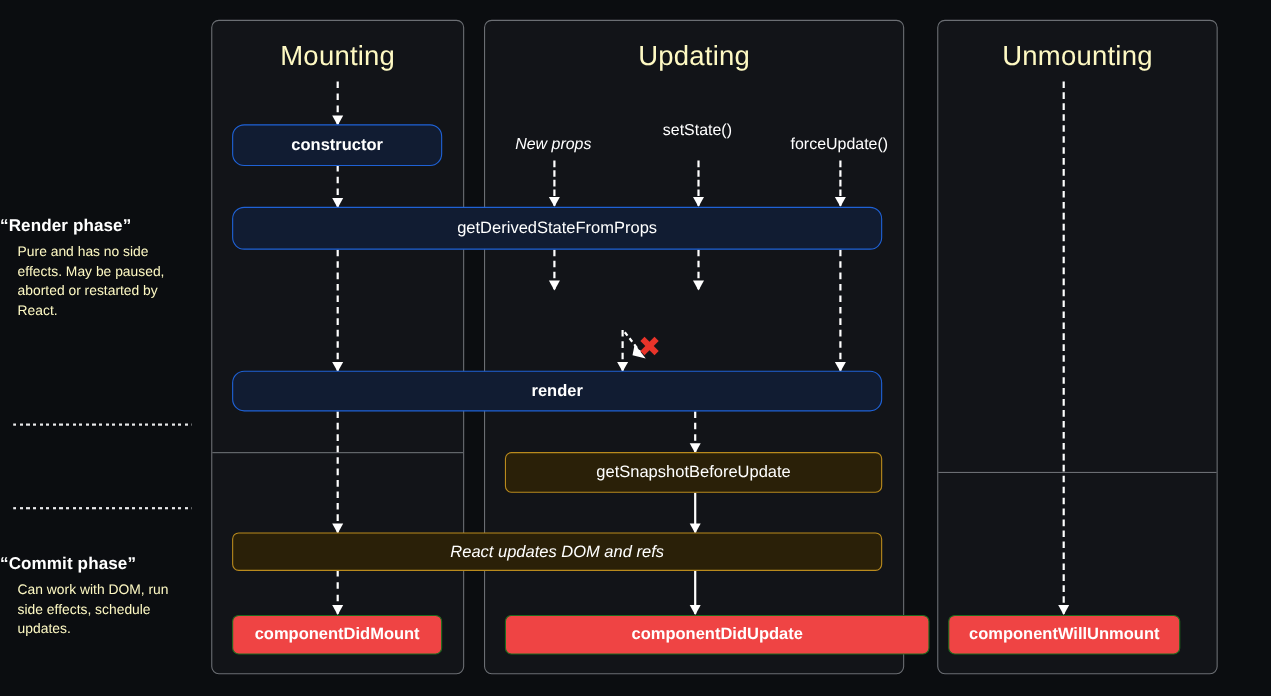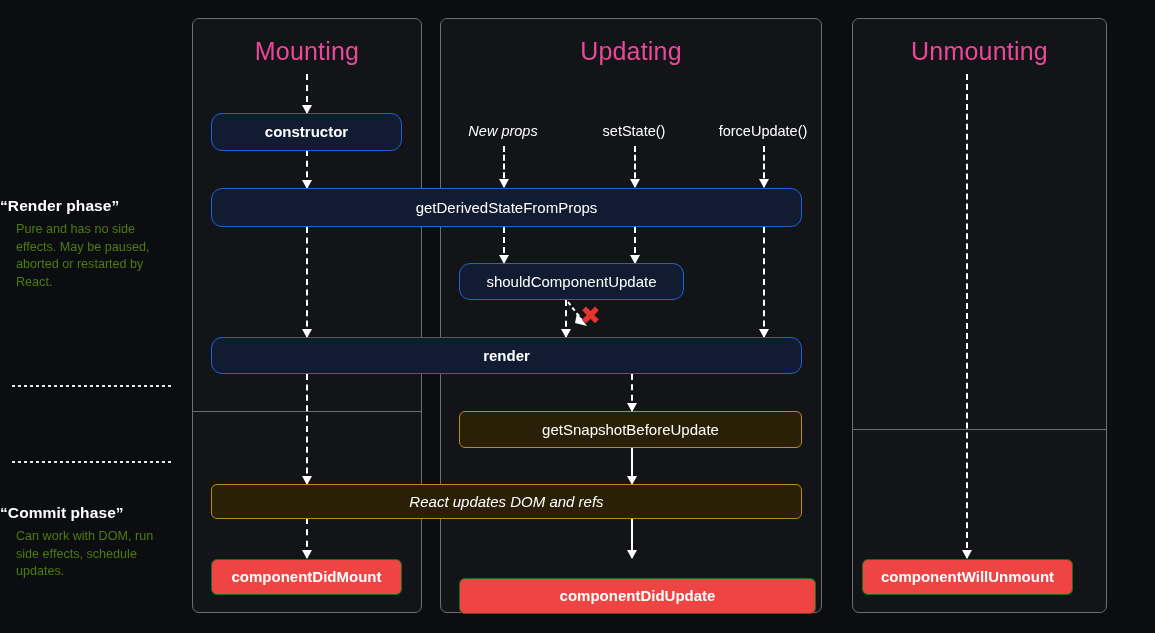--- a/index.html
+++ b/index.html
@@ -11,41 +11,41 @@
   }
   #stage { position: relative; width: 1155px; height: 633px; }
 
   
   .legend-block { position: absolute; left: 0; width: 186px; text-align: left; }
   .legend-title {
     color: #ffffff; font-size: 15.5px; font-weight: 700;
     letter-spacing: .1px; line-height: 20px;
   }
   .legend-body {
-    color: #4d7c0f; font-size: 12.6px; font-weight: 400;
+    color: #fef9c3; font-size: 12.6px; font-weight: 400;
     line-height: 17.5px; margin-top: 5px; padding: 0 16px;
   }
   .dotline {
     position: absolute; left: 12px; width: 162px; height: 2px;
     background-image: repeating-linear-gradient(to right,
        #e8e8ea 0px, #e8e8ea 3px, rgba(0,0,0,0) 3px, rgba(0,0,0,0) 6px);
   }
 
   
   .column {
     position: absolute; top: 18px; height: 595px;
     background: #121418; border: 1px solid #6b6e73; border-radius: 7px;
   }
   #col-mounting   { left: 192px; width: 230px; }
   #col-updating   { left: 440px; width: 382px; }
   #col-unmounting { left: 840px; width: 255px; margin-left: 12px; }
 
   .col-title {
     position: absolute; top: 18px; left: 0; width: 100%;
-    text-align: center; color: #ec4899;
+    text-align: center; color: #fef9c3;
     font-size: 25px; font-weight: 400; letter-spacing: .2px;
   }
 
   
   .col-divider {
     position: absolute; left: 0; width: 100%; height: 1px; background: #6b6e73;
   }
 
   
   .node {
@@ -197,34 +197,33 @@
     <div class="stem"></div>
       <div class="head"></div>
   </div>
 
   <div class="conn" style="left:966px; top:74px; height:484px;">
     <div class="stem"></div>
       <div class="head"></div>
   </div>
 
   <div class="trigger ital" style="left:443px; top:123px; width:120px;">New props</div>
-  <div class="trigger" style="left:574px; top:123px; width:120px;">setState()</div>
+  <div class="trigger" style="left:574px; top:111px; width:120px;">setState()</div>
   <div class="trigger" style="left:697px; top:123px; width:132px;">forceUpdate()</div>
 
   <div class="node blue bold" style="left:211px; top:113px; width:191px; height:38px;">constructor</div>
 
   <div class="node blue" style="left:211px; top:188px; width:591px; height:39px;">getDerivedStateFromProps</div>
 
-  <div class="node blue" style="left:459px; top:263px; width:225px; height:37px;">shouldComponentUpdate</div>
 
   <div class="node blue bold" style="left:211px; top:337px; width:591px; height:37px;">render</div>
 
   <div class="node brown" style="left:459px; top:411px; width:343px; height:37px;">getSnapshotBeforeUpdate</div>
 
   <div class="node brown ital" style="left:211px; top:484px; width:591px; height:35px;">React updates DOM and refs</div>
 
   <div class="node green bold" style="left:211px; top:559px; width:191px; height:36px;">componentDidMount</div>
 
-  <div class="node green bold" style="left:459px; top:559px; width:357px; height:36px;margin-top:19px;">componentDidUpdate</div>
+  <div class="node green bold" style="left:459px; top:559px; width:386px; height:36px;">componentDidUpdate</div>
 
   <div class="node green bold" style="left:862px; top:559px; width:211px; height:36px;">componentWillUnmount</div>
 
 </div>
 
 </body></html>

